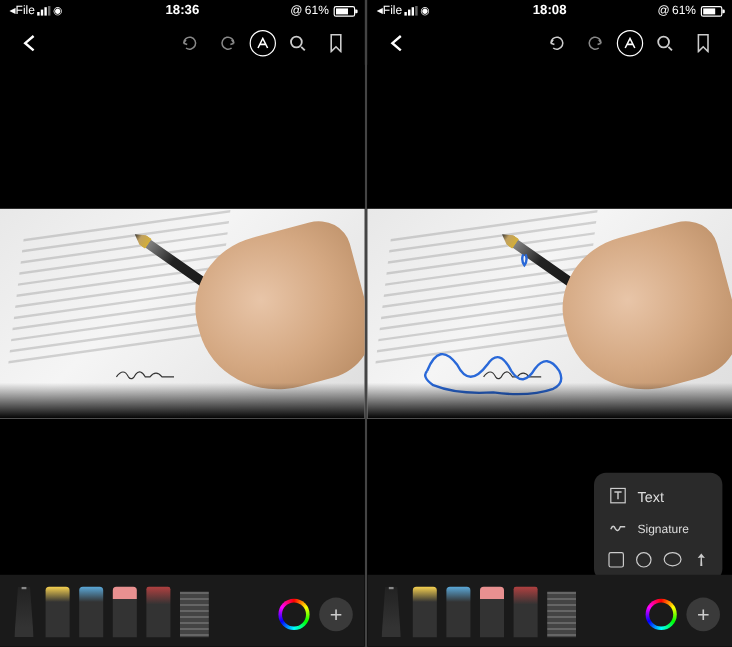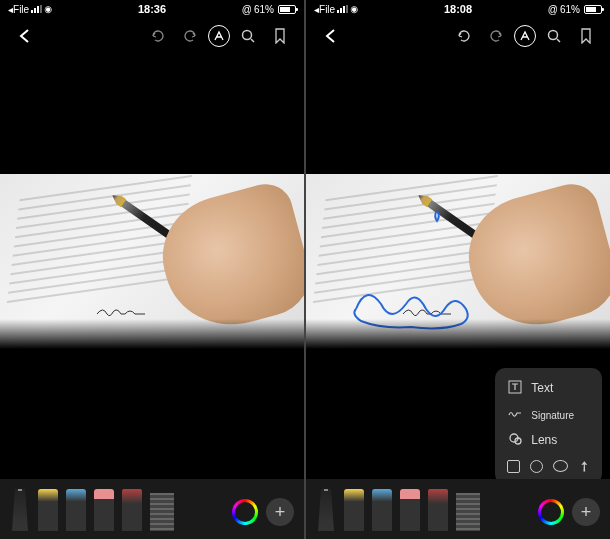--- a/index.html
+++ b/index.html
@@ -485,29 +485,20 @@
       <span>Text</span>
     </div>
     <div class="popup-item small">
       <span class="popup-icon">
         <svg width="14" height="10" viewBox="0 0 14 10">
             <path d="M1 7 Q3 2 5 7 Q7 10 9 5 L13 5" stroke="#ccc" stroke-width="1.2" fill="none"></path>
           </svg>
       </span>
       <span>Signature</span>
     </div>
-    <div class="popup-item">
-      <span class="popup-icon">
-        <svg width="14" height="14" viewBox="0 0 14 14">
-            <circle cx="6" cy="6" r="4" stroke="#ccc" stroke-width="1.3" fill="none"></circle>
-            <circle cx="10" cy="9" r="3" stroke="#ccc" stroke-width="1.3" fill="none"></circle>
-          </svg>
-      </span>
-      <span>Lens</span>
-    </div>
     <div class="popup-shapes">
       <div class="shape-sq"></div>
       <div class="shape-ci"></div>
       <div class="shape-bu"></div>
       <div class="shape-ar">➚</div>
     </div>
   </div>
 
   <div class="tool-palette">
     <div class="tool-tip pen-tool"></div>

